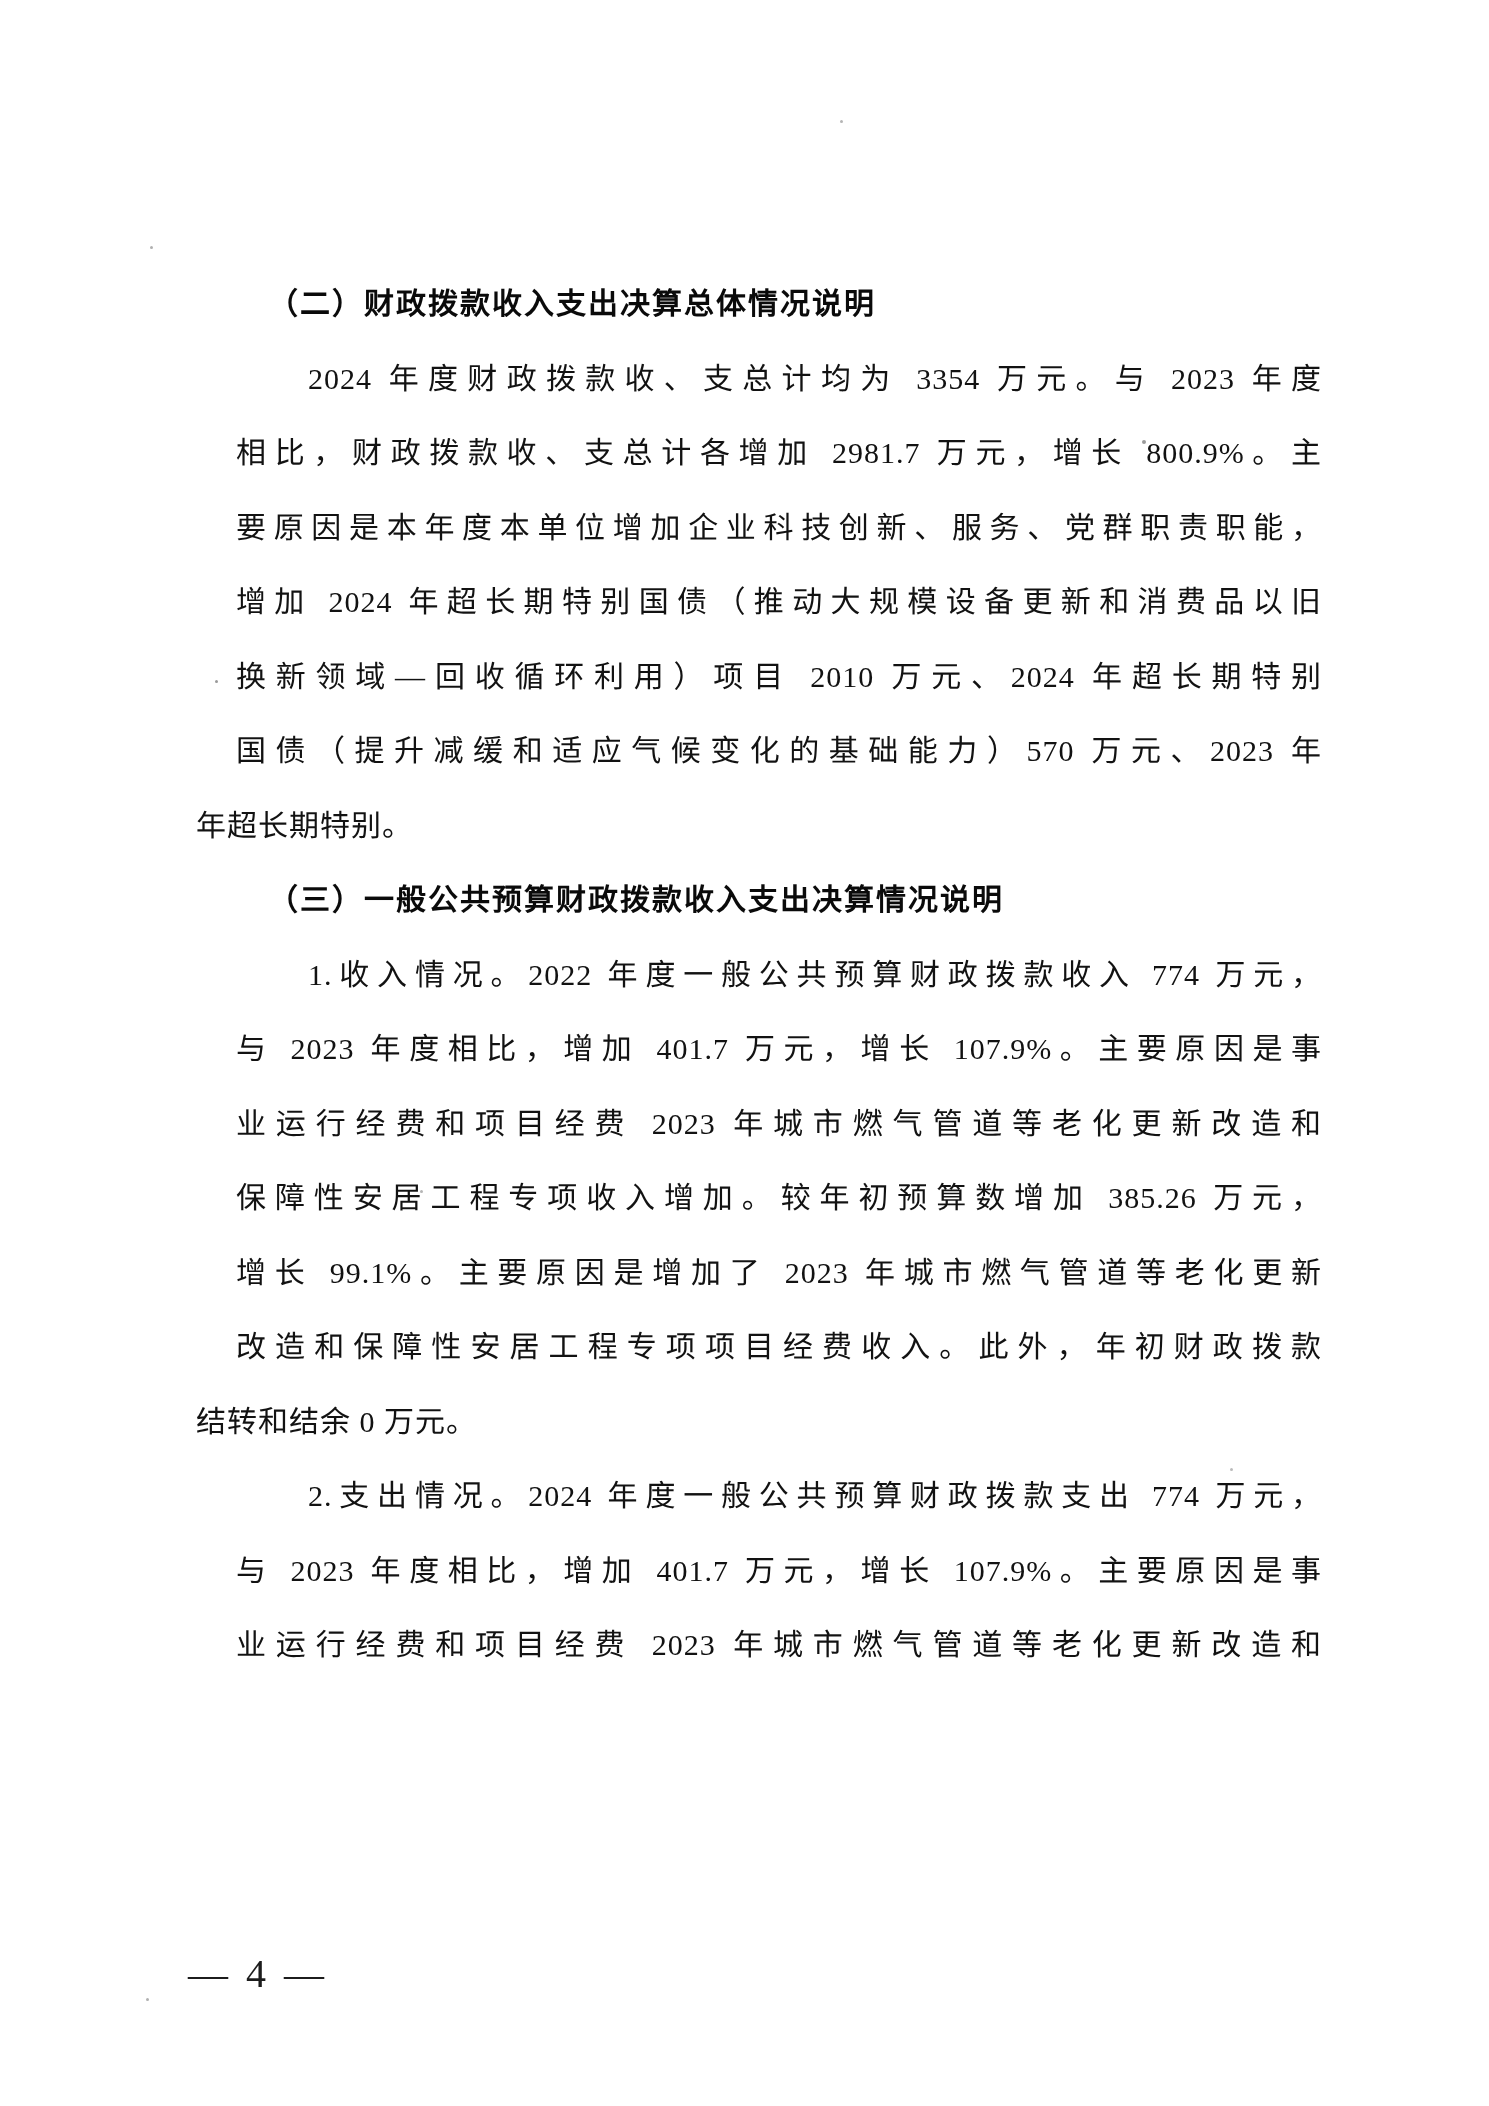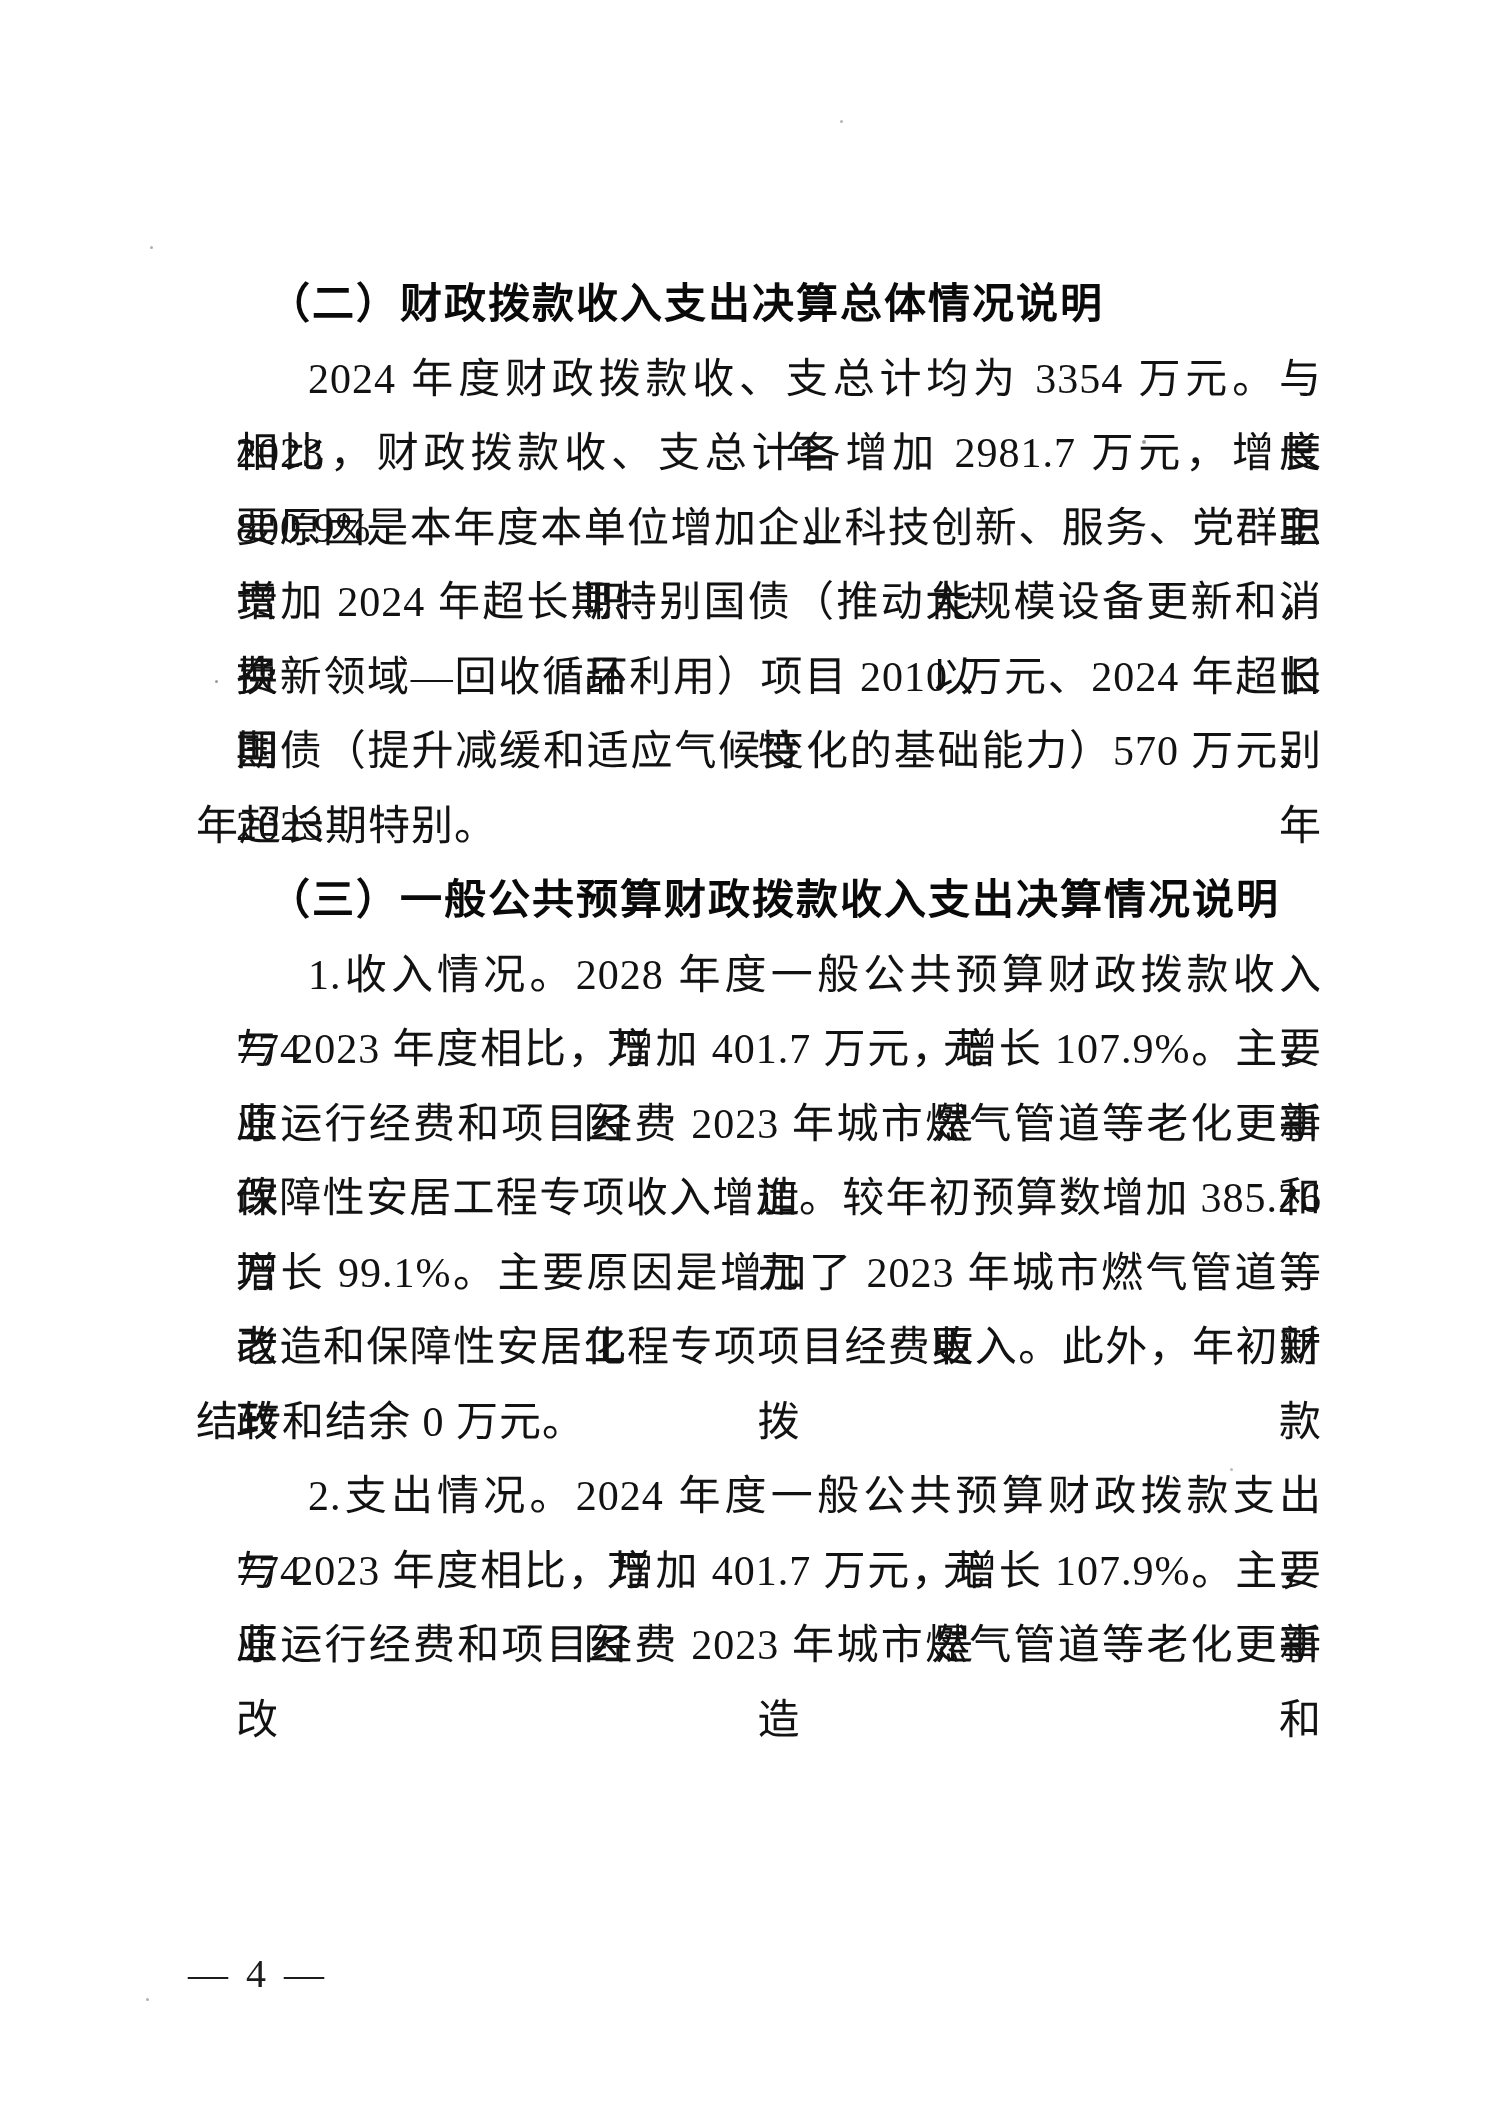--- a/index.html
+++ b/index.html
@@ -18,21 +18,21 @@
     font-family: "Liberation Serif", "DejaVu Serif", serif;
     color: #121212;
   }
   .text-block {
     position: absolute;
     left: 196px;
     top: 267px;
     width: 1126px;
   }
   .line {
-    font-size: 42px;
+    font-size: 30px;
     line-height: 74.5px;
     height: 74.5px;
     white-space: nowrap;
     letter-spacing: 1px;
     text-align: left;
   }
   .line.just {
     white-space: normal;
     text-align: justify;
     text-align-last: justify;
@@ -77,21 +77,21 @@
   <div class="text-block">
     <div class="line heading indent">（二）财政拨款收入支出决算总体情况说明</div>
     <div class="line indent just">2024 年度财政拨款收、支总计均为 3354 万元。与 2023 年度</div>
     <div class="line just">相比，财政拨款收、支总计各增加 2981.7 万元，增长 800.9%。主</div>
     <div class="line just">要原因是本年度本单位增加企业科技创新、服务、党群职责职能，</div>
     <div class="line just">增加 2024 年超长期特别国债（推动大规模设备更新和消费品以旧</div>
     <div class="line just">换新领域—回收循环利用）项目 2010 万元、2024 年超长期特别</div>
     <div class="line just">国债（提升减缓和适应气候变化的基础能力）570 万元、2023 年</div>
     <div class="line">年超长期特别。</div>
     <div class="line heading indent">（三）一般公共预算财政拨款收入支出决算情况说明</div>
-    <div class="line indent just">1.收入情况。2028 年度一般公共预算财政拨款收入 774 万元，</div>
+    <div class="line indent just">1.收入情况。2022 年度一般公共预算财政拨款收入 774 万元，</div>
     <div class="line just">与 2023 年度相比，增加 401.7 万元，增长 107.9%。主要原因是事</div>
     <div class="line just">业运行经费和项目经费 2023 年城市燃气管道等老化更新改造和</div>
     <div class="line just">保障性安居工程专项收入增加。较年初预算数增加 385.26 万元，</div>
     <div class="line just">增长 99.1%。主要原因是增加了 2023 年城市燃气管道等老化更新</div>
     <div class="line just">改造和保障性安居工程专项项目经费收入。此外，年初财政拨款</div>
     <div class="line">结转和结余 0 万元。</div>
     <div class="line indent just">2.支出情况。2024 年度一般公共预算财政拨款支出 774 万元，</div>
     <div class="line just">与 2023 年度相比，增加 401.7 万元，增长 107.9%。主要原因是事</div>
     <div class="line just">业运行经费和项目经费 2023 年城市燃气管道等老化更新改造和</div>
   </div>

